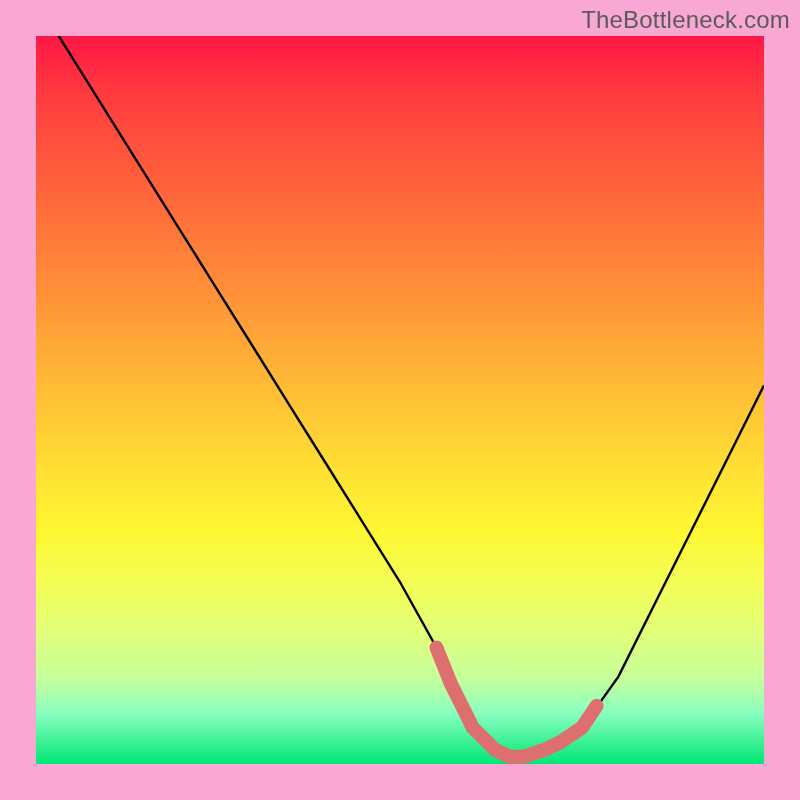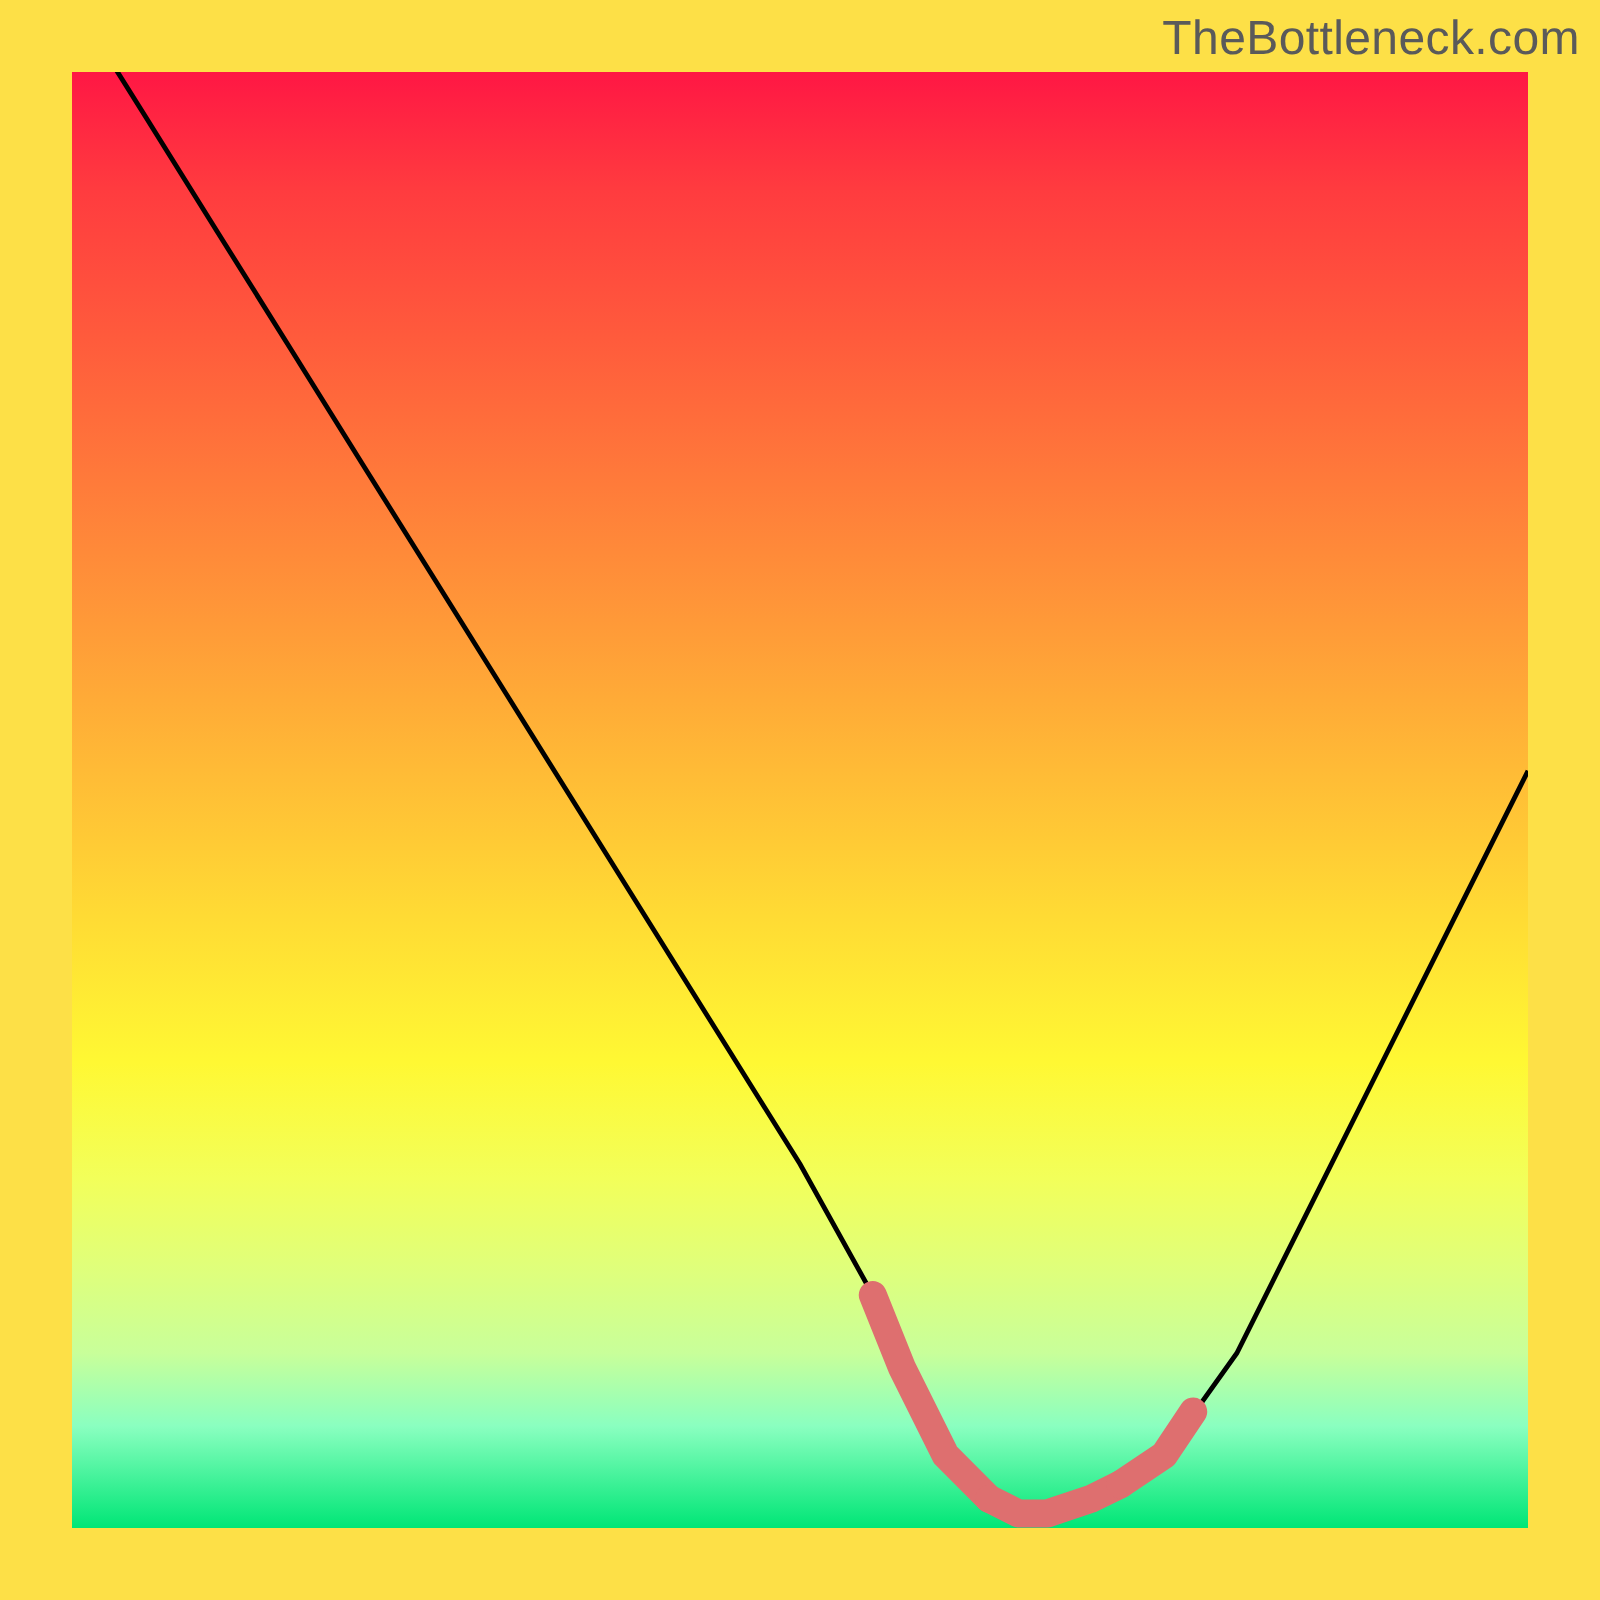--- a/index.html
+++ b/index.html
@@ -10,21 +10,21 @@
     background: #000;
     overflow: hidden;
     font-family: Arial, Helvetica, sans-serif;
   }
   .frame {
     position: absolute;
     top: 0;
     left: 0;
     width: 800px;
     height: 800px;
-    background: #fde047;
+    background: #f9a8d4;
   }
   .plot {
     position: absolute;
     top: 36px;
     left: 36px;
     width: 728px;
     height: 728px;
     background: linear-gradient(to bottom,
       #ff1744 0%,
       #ff3b3f 8%,

